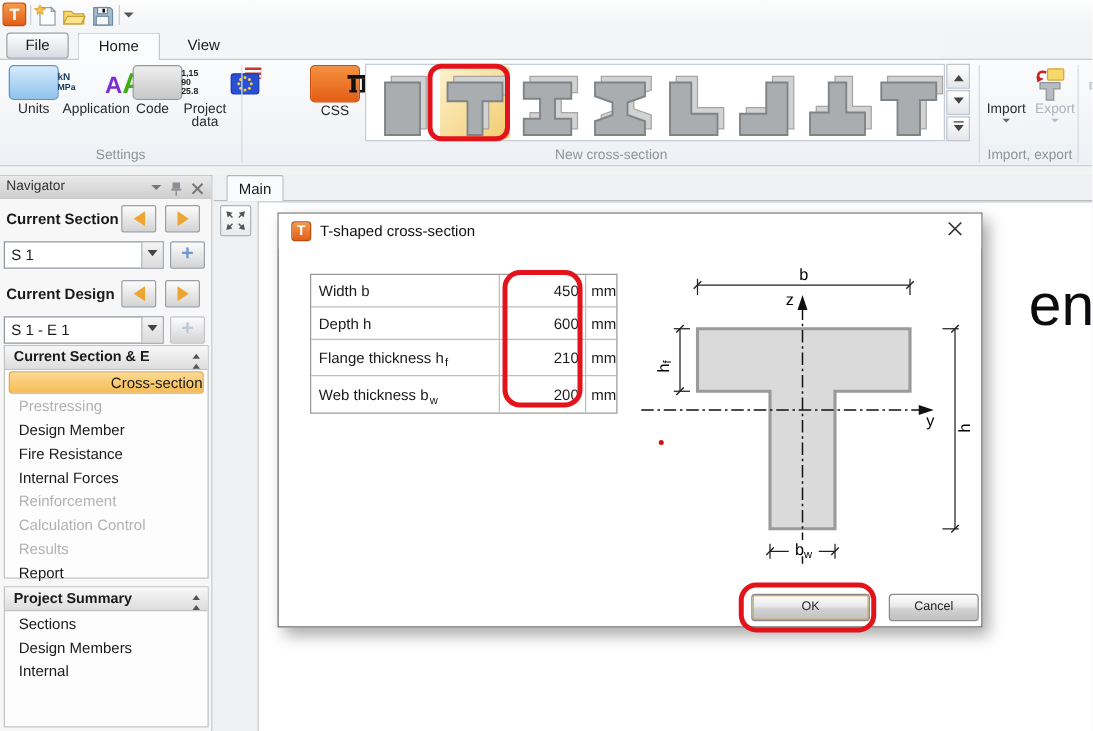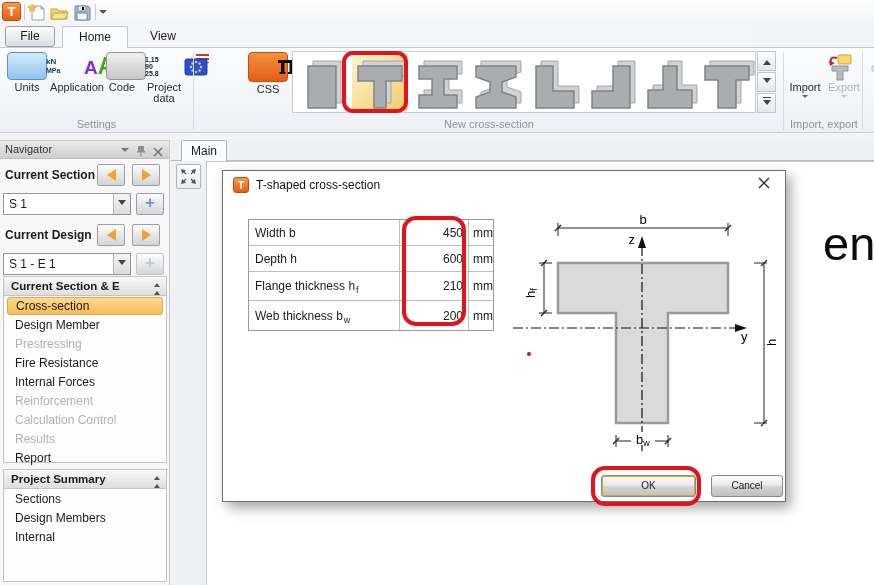--- a/index.html
+++ b/index.html
@@ -78,21 +78,21 @@
   .plusbtn { position:absolute; left:136px; width:28px; height:22px; border:1px solid #9aa0a6; border-radius:2px;
     background:linear-gradient(#fcfcfc,#d4d4d4); color:#6b96cf; font-size:17px; font-weight:bold;
     text-align:center; line-height:18px; }
   .plusbtn.disabled { color:#bcc8d6; border-color:#c0c4c8; }
   .navbox { position:absolute; left:3px; width:164px; background:#fdfdfd; border:1px solid #c3c3c3; }
   .navbox-h { height:19px; background:linear-gradient(#f8f8f8,#dddddd); border-bottom:1px solid #c3c3c3;
     font-weight:bold; font-size:11.5px; line-height:18px; padding-left:7px; position:relative; }
   .chev2 { position:absolute; right:6px; top:3px; }
   .chev2 i { display:block; width:0; height:0; border:3px solid transparent; border-bottom:4px solid #555; margin-bottom:1px; }
   .nitem { position:relative; margin:1px 3px; padding:2px 0 2px 8px; line-height:14px; border-radius:3px; }
-  .nitem.selected { background:linear-gradient(#fbd992,#f6bd55); border:1px solid #e2a94e; padding-top:1px; padding-bottom:1px; }
+  .nitem.selected { background:linear-gradient(#fbd992,#f6bd55); border:1px solid #e2a94e; padding-top:1px; padding-bottom:1px;text-align:right; }
   .nitem.disabled { color:#b2b2b2; }
   
   .mainarea { position:absolute; left:171px; top:140px; width:703px; height:445px; background:#eef0f2; }
   .tabstrip { position:absolute; left:0; top:0; width:703px; height:21px; border-bottom:1px solid #b8bdc2; }
   .maintab { position:absolute; left:10px; top:0; width:46px; height:21px; background:#fafbfc;
     border:1px solid #b0b5bb; border-bottom:none; border-radius:2px 2px 0 0; text-align:center; line-height:20px; }
   .canvas { position:absolute; left:35px; top:21px; width:668px; height:424px; background:#ffffff;
     border-left:1px solid #c5c9cd; border-top:1px solid #c5c9cd; }
   .fitbtn { position:absolute; left:5px; top:24px; width:25px; height:25px; border:1px solid #b0b5bb;
     border-radius:2px; background:linear-gradient(#ffffff,#e8eaec); display:flex; align-items:center; justify-content:center; }
@@ -386,22 +386,22 @@
 
     <div class="navbox" style="top:135px;height:187px">
       <div class="navbox-h">
         <span>Current Section &amp; E</span>
         <span class="chev2">
             <i></i>
             <i></i>
           </span>
       </div>
       <div class="nitem selected">Cross-section</div>
+      <div class="nitem disabled">Prestressing</div>
       <div class="nitem">Design Member</div>
-      <div class="nitem disabled">Prestressing</div>
       <div class="nitem">Fire Resistance</div>
       <div class="nitem">Internal Forces</div>
       <div class="nitem disabled">Reinforcement</div>
       <div class="nitem disabled">Calculation Control</div>
       <div class="nitem disabled">Results</div>
       <div class="nitem">Report</div>
     </div>
 
     <div class="navbox" style="top:328px;height:113px">
       <div class="navbox-h">

